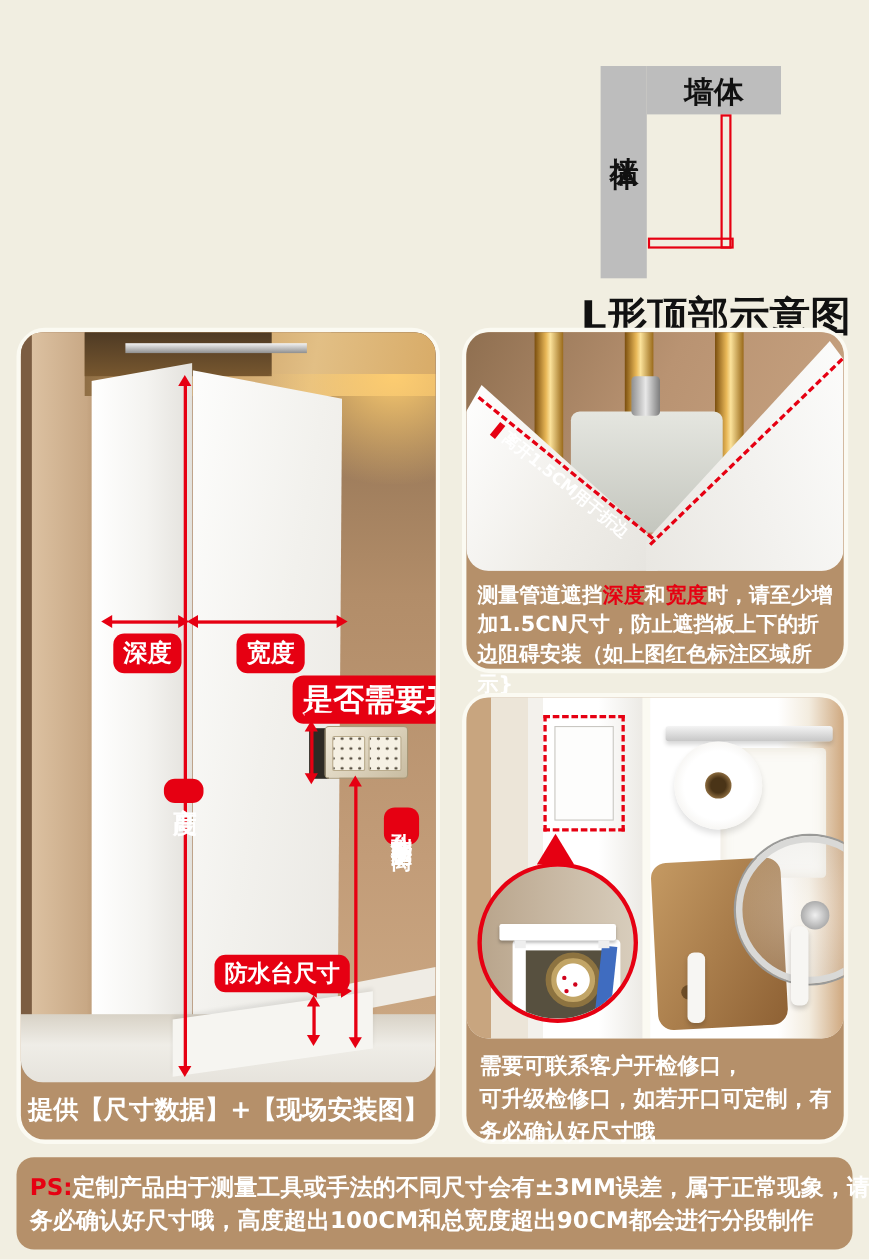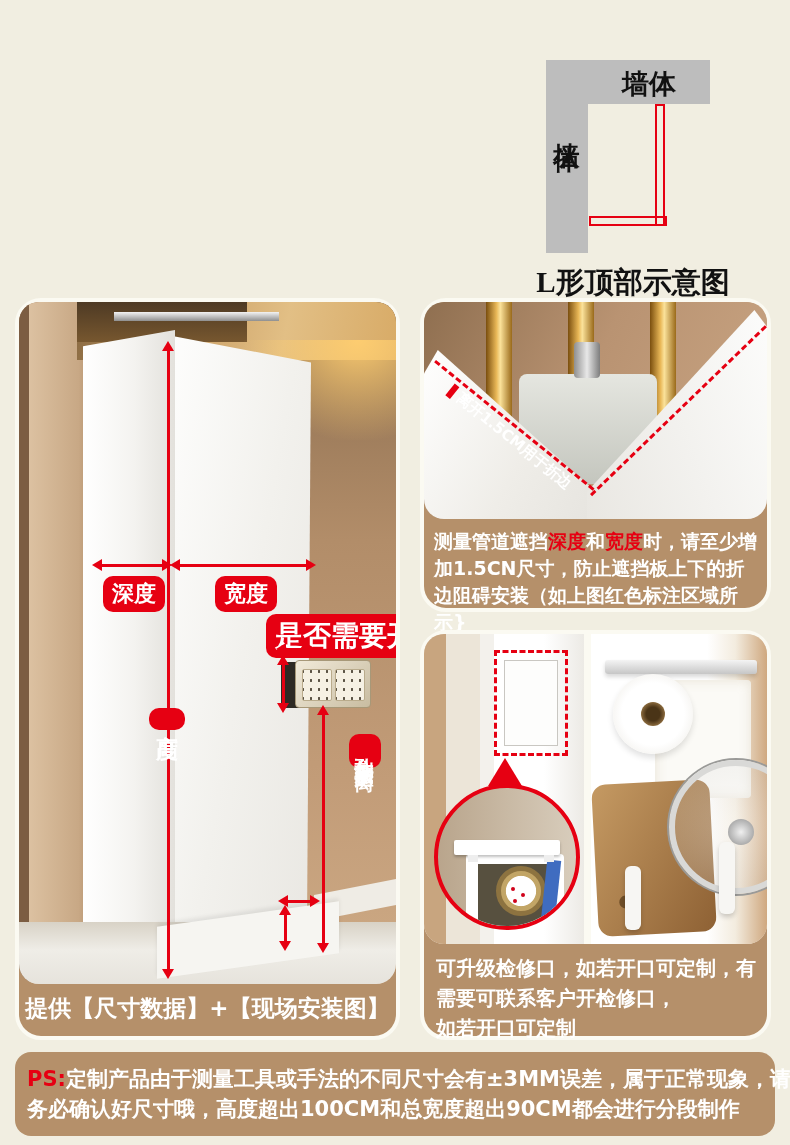--- a/index.html
+++ b/index.html
@@ -11,21 +11,21 @@
   .title-line1{font-size:102px;letter-spacing:2px;}
   .title-line2{font-size:92px;letter-spacing:1px;}
 
   .diagram{position:absolute;left:546px;top:60px;width:230px;height:240px;}
   .wall-v{position:absolute;left:0;top:0;width:42px;height:193px;background:#bdbdbd;}
   .wall-h{position:absolute;left:42px;top:0;width:122px;height:44px;background:#bdbdbd;}
   .wall-label-h{position:absolute;left:42px;top:6px;width:122px;text-align:center;font-size:27px;font-weight:900;color:#111;}
   .wall-label-v{position:absolute;left:5px;top:62px;width:34px;font-size:26px;font-weight:900;color:#111;writing-mode:vertical-rl;text-orientation:upright;letter-spacing:4px;}
   .red-v{position:absolute;left:109px;top:44px;width:10px;height:122px;border:2px solid #e60012;box-sizing:border-box;}
   .red-h{position:absolute;left:43px;top:156px;width:78px;height:10px;border:2px solid #e60012;box-sizing:border-box;}
-  .diagram-caption{position:absolute;left:-18px;top:203px;width:210px;text-align:center;font-size:29px;font-weight:900;color:#111;white-space:nowrap;font-family:Liberation Serif, serif;}
+  .diagram-caption{position:absolute;left:-18px;top:203px;width:210px;text-align:center;font-size:37px;font-weight:900;color:#111;white-space:nowrap;}
 
   
   .card{position:absolute;background:#b5906a;border:4px solid #fbfaf2;border-radius:26px;box-sizing:border-box;}
   .photo{position:relative;overflow:hidden;border-radius:20px;}
 
   
   .left-card{left:15px;top:298px;width:385px;height:742px;}
   .photo-l{width:377px;height:682px;background:#b08d6d;}
   .wall-dark-edge{position:absolute;left:0;top:0;width:10px;height:100%;background:#7c5d42;}
   .wall-tile{position:absolute;left:10px;top:0;width:62px;height:100%;background:linear-gradient(90deg,#dcc1a1,#c8a885 80%,#b5936f);}
@@ -150,20 +150,21 @@
       <div class="arr-h" style="left:82px;top:262px;width:62px;"></div>
       <div class="arr-h" style="left:160px;top:262px;width:128px;"></div>
       <div class="badge" style="left:84px;top:274px;font-size:22px;">深度</div>
       <div class="badge" style="left:196px;top:274px;font-size:22px;">宽度</div>
       <div class="badge" style="left:247px;top:312px;font-size:28px;">是否需要开孔</div>
       <div class="arr-h" style="left:266px;top:346px;width:22px;"></div>
       <div class="arr-v" style="left:263px;top:362px;height:40px;"></div>
       <div class="badge badge-v" style="left:130px;top:406px;font-size:22px;">高度</div>
       <div class="arr-v" style="left:303px;top:412px;height:230px;"></div>
       <div class="badge badge-v" style="left:330px;top:432px;font-size:19px;">孔位到底下的距离</div>
+      <div class="badge" style="left:176px;top:566px;font-size:21px;">防水台尺寸</div>
       <div class="arr-h" style="left:268px;top:598px;width:24px;"></div>
       <div class="arr-v" style="left:265px;top:612px;height:28px;"></div>
     </div>
     <div class="caption-bar">提供【尺寸数据】+【现场安装图】</div>
   </div>
 
   <div class="card fold-card">
     <div class="photo photo-a">
       <div class="pipe pipe1"></div>
       <div class="pipe pipe2"></div>
@@ -209,23 +210,23 @@
         </div>
         <div class="board"></div>
         <div class="lid">
           <div class="lid-knob"></div>
         </div>
         <div class="hook hook1"></div>
         <div class="hook hook2"></div>
       </div>
     </div>
     <div class="caption-b">
+      <div>需要可联系客户开检修口，</div>
       <div>可升级检修口，如若开口可定制，有</div>
-      <div>需要可联系客户开检修口，</div>
-      <div>如若开口可定制</div>
+      <div>务必确认好尺寸哦</div>
     </div>
   </div>
 
   <div class="ps-box">
     <div class="ps-line1">
       <span class="ps-prefix">PS:</span><span>定制产品由于测量工具或手法的不同尺寸会有±3MM误差，属于正常现象，请您</span>
     </div>
     <div class="ps-line2">务必确认好尺寸哦，高度超出100CM和总宽度超出90CM都会进行分段制作</div>
   </div>
 

